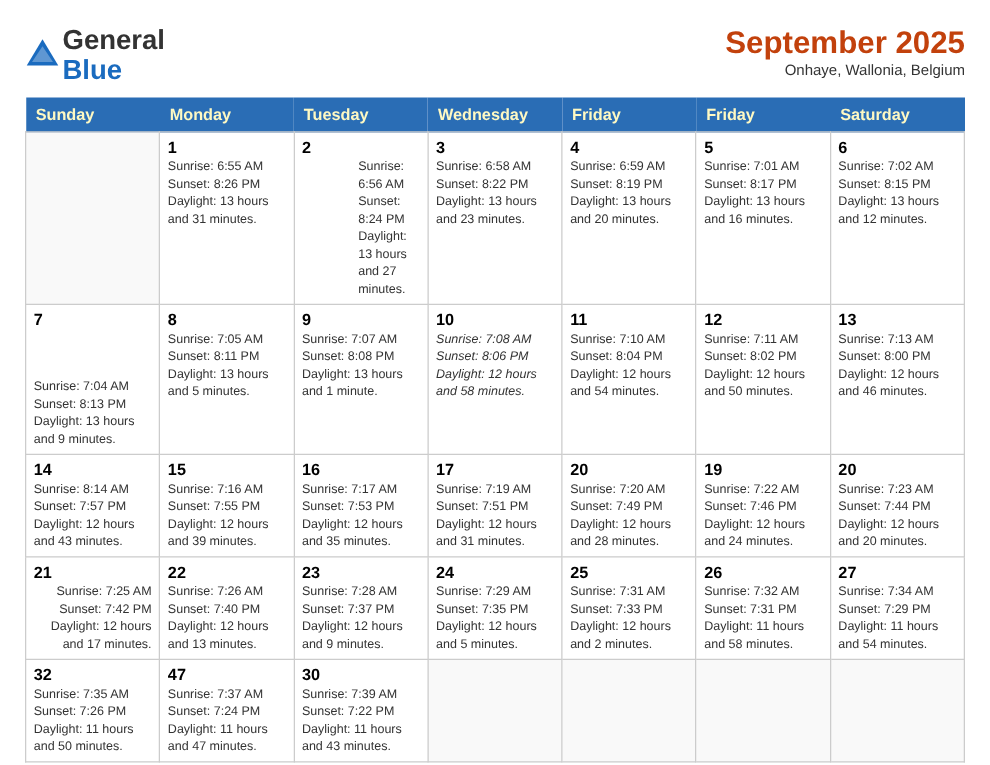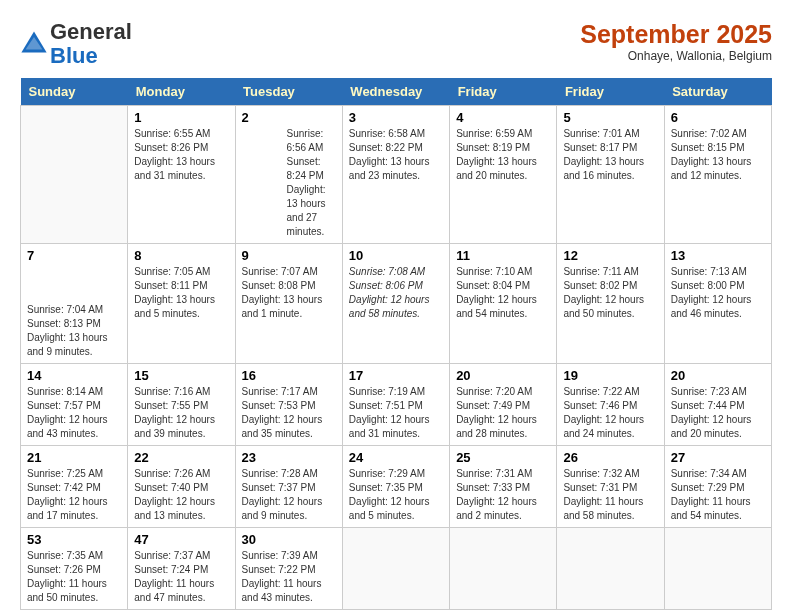--- a/index.html
+++ b/index.html
@@ -258,21 +258,21 @@
           <span class="day-num">20</span>
           <div class="day-info" style="white-space: pre-line;">Sunrise: 7:23 AM
 Sunset: 7:44 PM
 Daylight: 12 hours
 and 20 minutes.</div>
         </td>
       </tr>
       <tr>
         <td>
           <span class="day-num">21</span>
-          <div class="day-info" style="white-space: pre-line;">Sunrise: 7:25 AM
+          <div class="day-info" style="white-space: pre-line; text-align: right;">Sunrise: 7:25 AM
 Sunset: 7:42 PM
 Daylight: 12 hours
 and 17 minutes.</div>
         </td>
         <td>
           <span class="day-num">22</span>
           <div class="day-info" style="white-space: pre-line;">Sunrise: 7:26 AM
 Sunset: 7:40 PM
 Daylight: 12 hours
 and 13 minutes.</div>
@@ -308,21 +308,21 @@
         <td>
           <span class="day-num">27</span>
           <div class="day-info" style="white-space: pre-line;">Sunrise: 7:34 AM
 Sunset: 7:29 PM
 Daylight: 11 hours
 and 54 minutes.</div>
         </td>
       </tr>
       <tr class="last-row">
         <td>
-          <span class="day-num">53</span>
+          <span class="day-num">32</span>
           <div class="day-info" style="white-space: pre-line;">Sunrise: 7:35 AM
 Sunset: 7:26 PM
 Daylight: 11 hours
 and 50 minutes.</div>
         </td>
         <td>
           <span class="day-num">47</span>
           <div class="day-info" style="white-space: pre-line;">Sunrise: 7:37 AM
 Sunset: 7:24 PM
 Daylight: 11 hours

